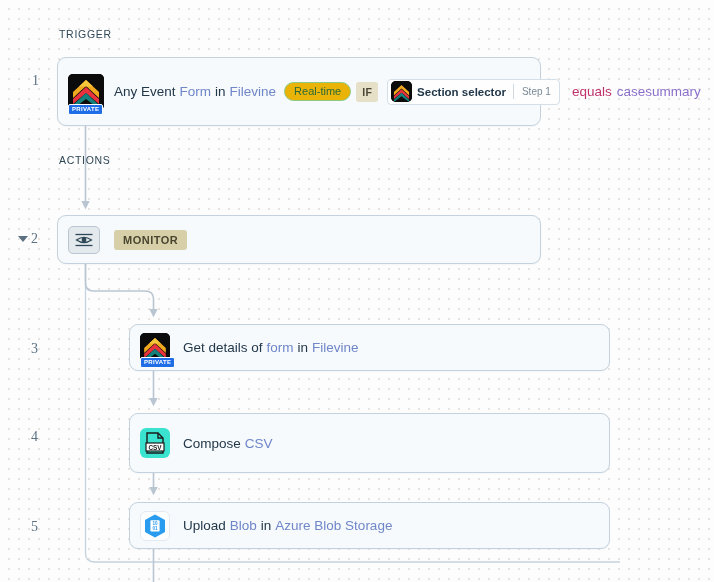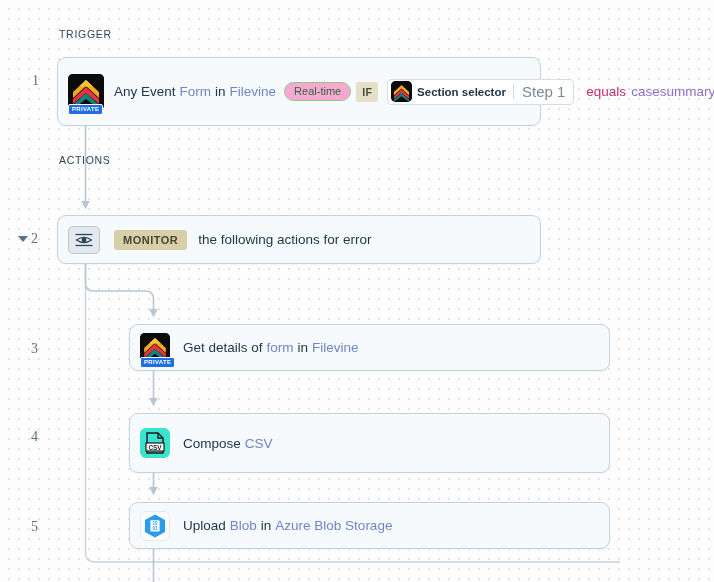--- a/index.html
+++ b/index.html
@@ -125,21 +125,21 @@
     color: #8b6fc9;
     font-family: "Liberation Sans", sans-serif;
     white-space: nowrap;
   }
   .sp { width: 4px; flex: 0 0 auto; }
 
   
   .pill-green {
     font-size: 11px;
     color: #2a6b38;
-    background: #f9a8d4;
+    background: #eab308;
     border: 1px solid #8cca84;
     border-radius: 11px;
     padding: 2px 9px 3px 9px;
     white-space: nowrap;
     font-family: "Liberation Sans", sans-serif;
   }
   .badge-if {
     font-size: 10.5px;
     font-weight: bold;
     color: #4a4536;
@@ -174,21 +174,21 @@
   .cond-name {
     font-size: 11.5px;
     font-weight: bold;
     color: #22384a;
     padding: 0 7px 0 5px;
     font-family: "Liberation Sans", sans-serif;
     white-space: nowrap;
   }
   .cond-div { width: 1px; height: 15px; background: #cfd9e2; }
   .cond-step {
-    font-size: 15px;
+    font-size: 10px;
     color: #7a8a98;
     padding: 0 8px;
     font-family: "Liberation Sans", sans-serif;
     white-space: nowrap;
     text-align: center;
   }
 
   
   .eye-box {
     width: 32px; height: 28px;
@@ -308,21 +308,20 @@
     <svg width="20" height="14" viewBox="0 0 20 14">
       <line x1="1.5" y1="1.5" x2="18.5" y2="1.5" stroke="#2e4756" stroke-width="1.3"></line>
       <line x1="1.5" y1="12.5" x2="18.5" y2="12.5" stroke="#2e4756" stroke-width="1.3"></line>
       <path d="M2.5 7 Q10 1.8 17.5 7 Q10 12.2 2.5 7 Z" fill="none" stroke="#2e4756" stroke-width="1.3"></path>
       <circle cx="10" cy="7" r="2.4" fill="#2e4756"></circle>
     </svg>
   </div>
   <span class="sp" style="width:14px;"></span>
   <span class="badge-monitor">MONITOR</span>
   <span class="sp" style="width:11px;"></span>
-  <span class="txt">the following actions for error</span>
 </div>
 
 <div class="card" id="card-3">
   <div class="fv-wrap">
     <div class="fv-icon" style="width:30px;height:30px;">
       <svg viewBox="0 0 36 36">
         <rect x="0" y="0" width="36" height="36" fill="#0b0b0b"></rect>
         <path d="M18 6 L31 18 L31 24 L18 12 L5 24 L5 18 Z" fill="#f0a81e"></path>
         <path d="M18 6 L25 12.5 L18 12.5 L11 12.5 Z" fill="#f5c63c"></path>
         <path d="M18 13 L31 25 L31 30 L18 19 L5 30 L5 25 Z" fill="#e8333f"></path>

